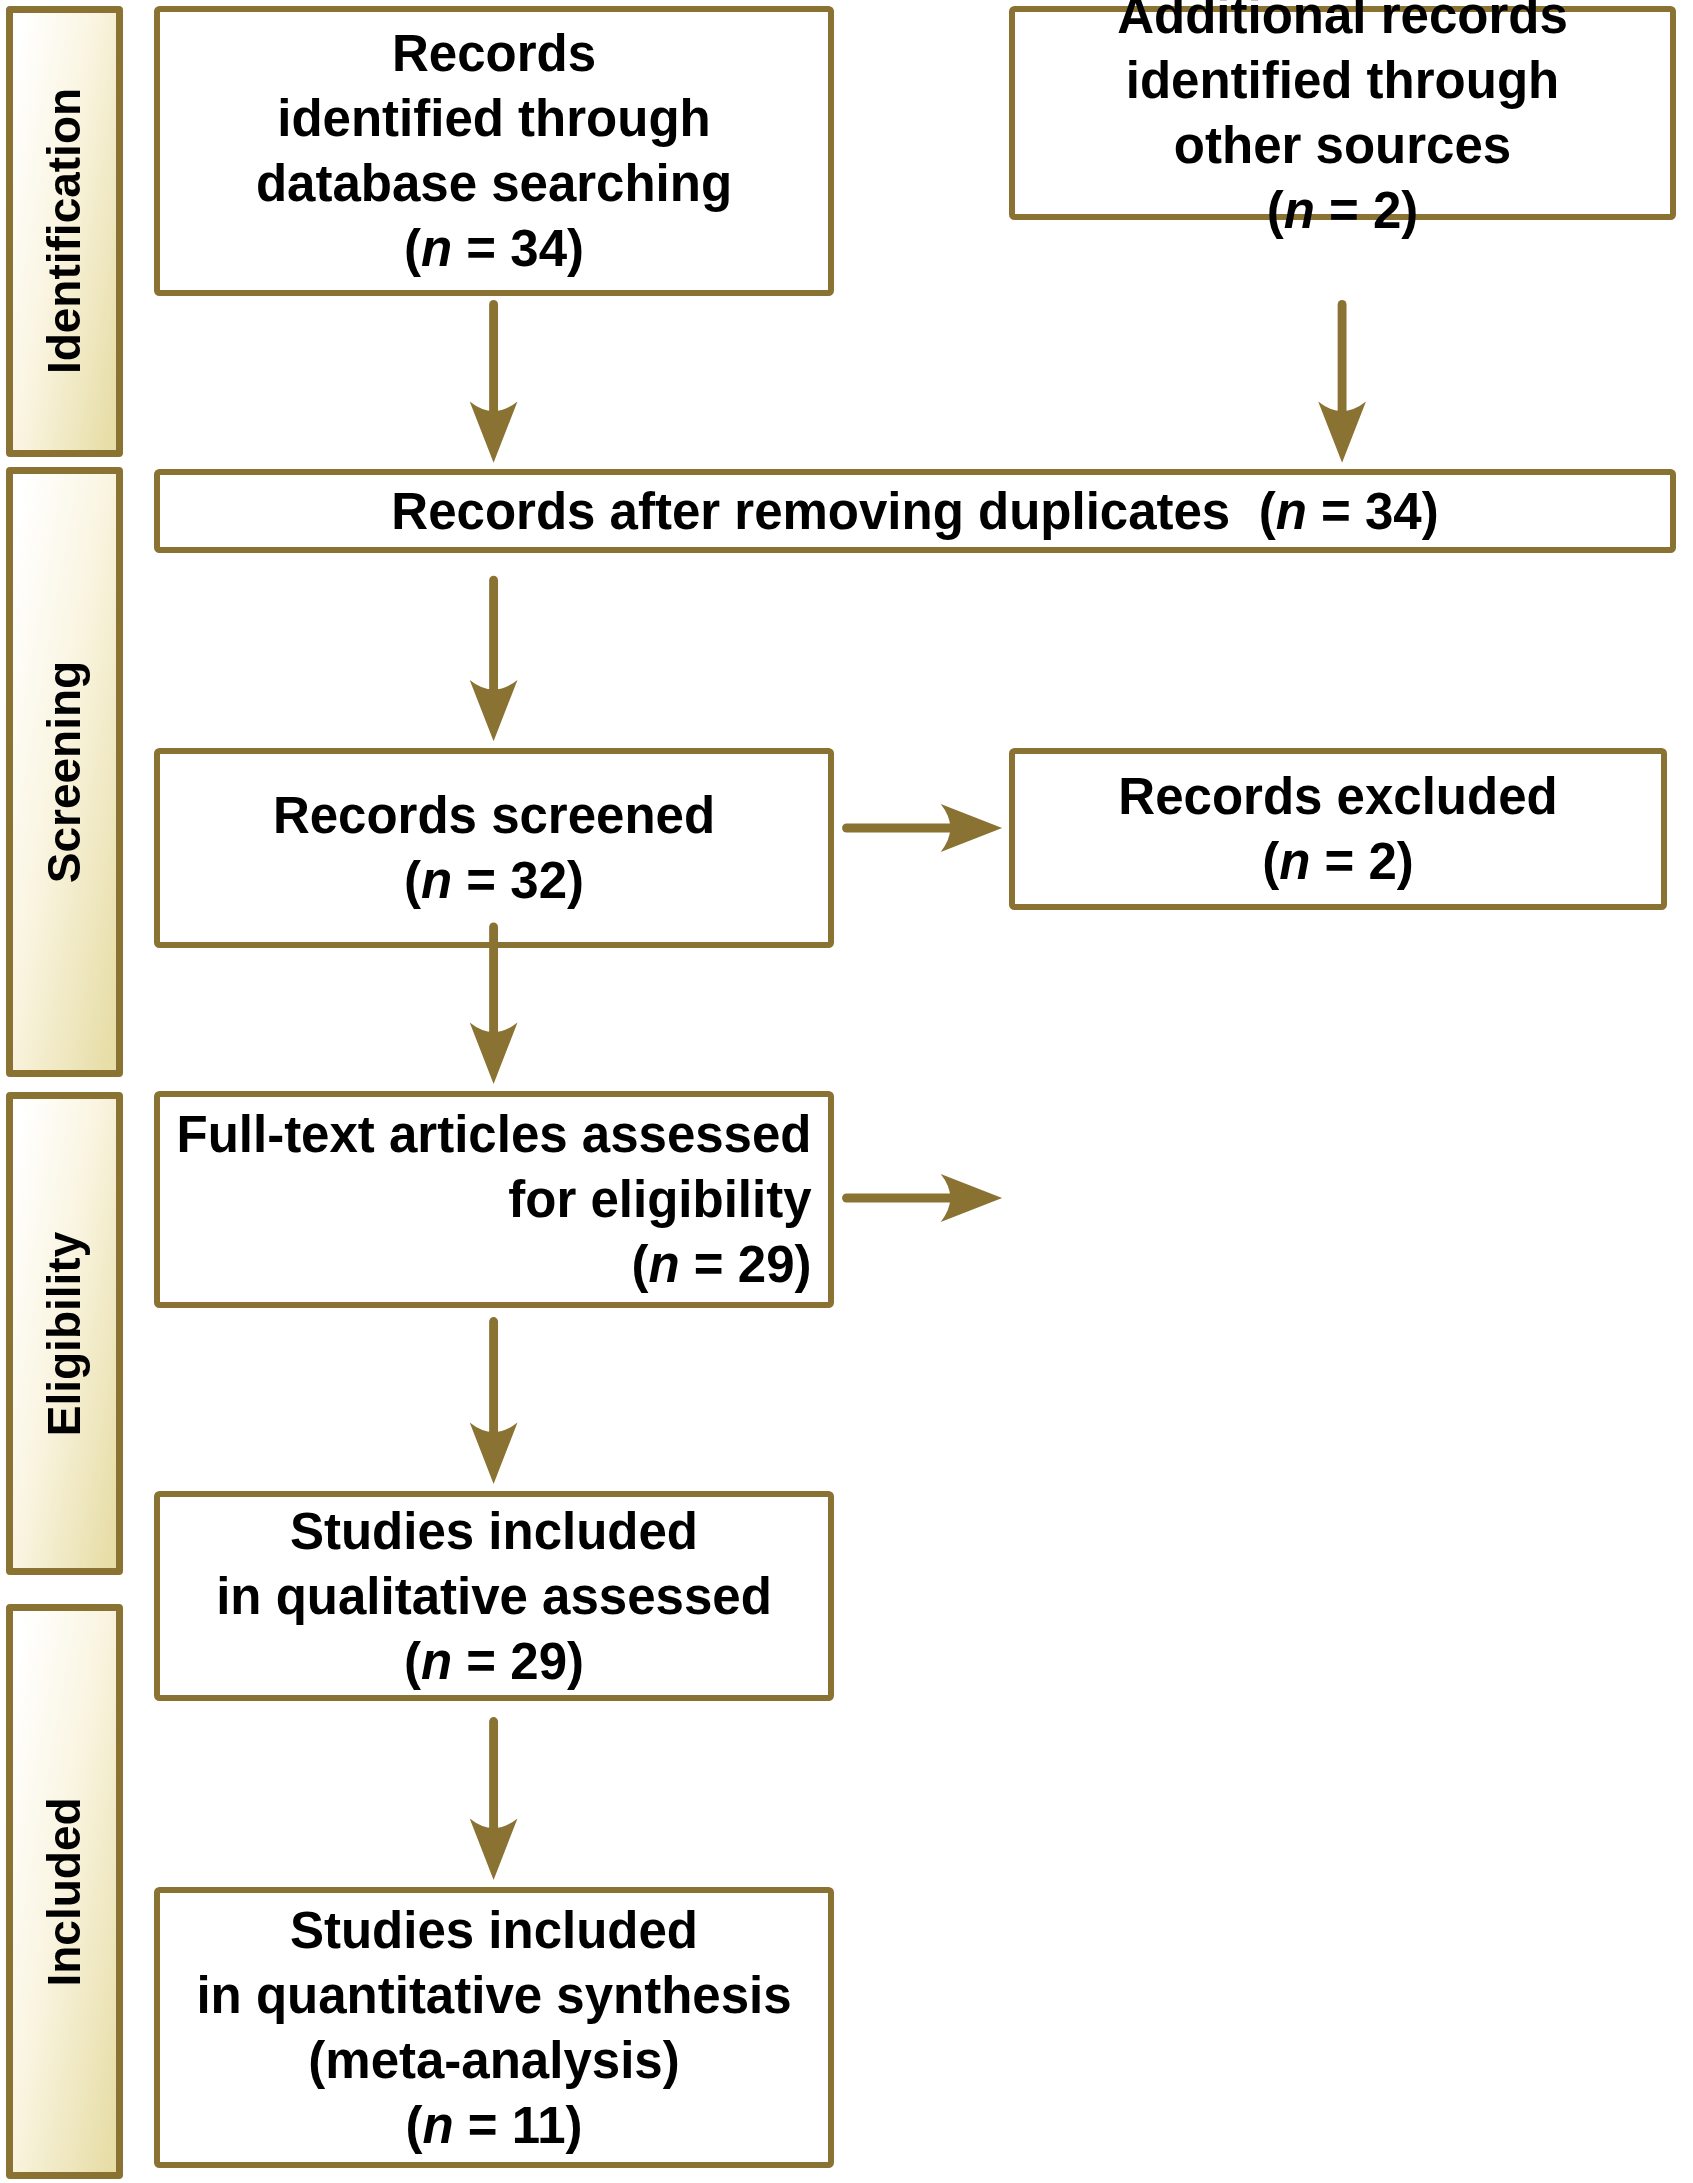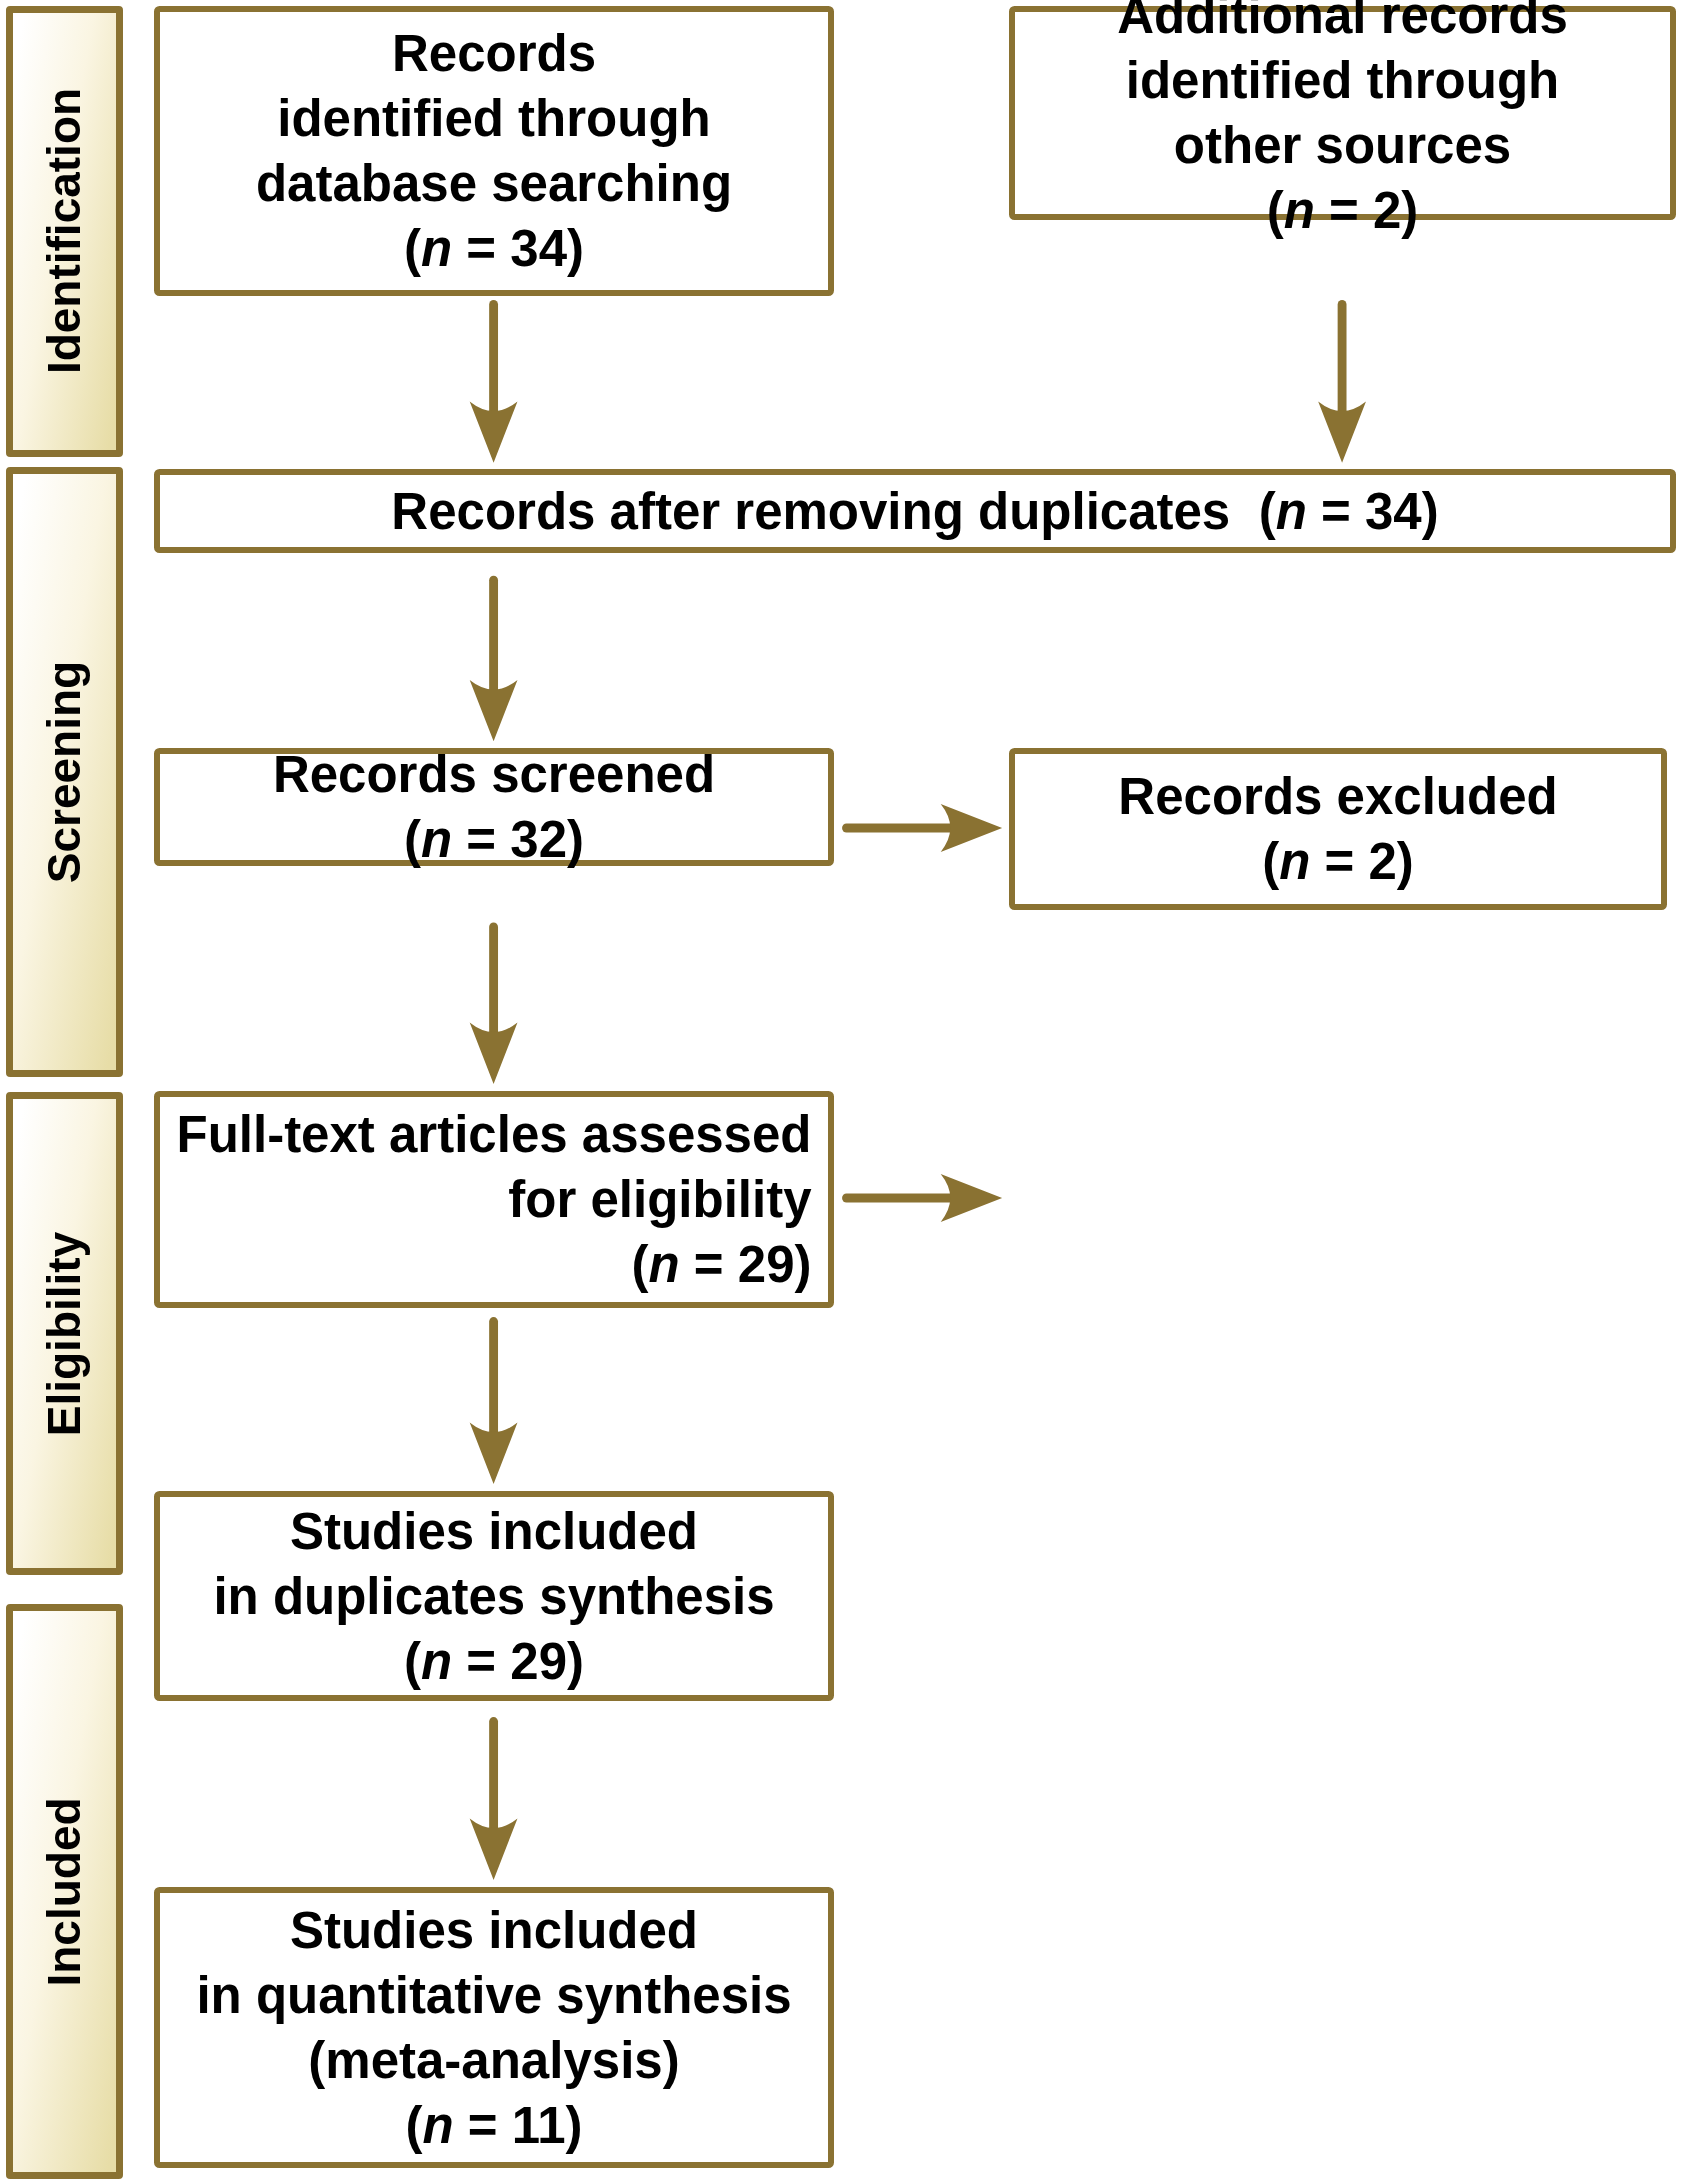--- a/index.html
+++ b/index.html
@@ -49,21 +49,21 @@
     font-size:51px;line-height:65px;
     padding:2.7px 6.8px;
   }
   .box .tline{display:block;}
   .box .count{display:block;}
   .box.inline-count .tline{display:inline;}
   .box.inline-count .count{display:inline;margin-left:0.28em;}
   .b0{left:154px;top:5.5px;width:680px;height:290px;}
   .b1{left:1009px;top:5.5px;width:667px;height:214px;}
   .b2{left:154px;top:469px;width:1522px;height:84px;}
-  .b3{left:154px;top:748px;width:680px;height:118px;justify-content:center;}
+  .b3{left:154px;top:748px;width:680px;height:200px;justify-content:center;}
   .b4{left:1009px;top:748px;width:658px;height:162px;}
   .b5{left:154px;top:1091px;width:680px;height:217px;text-align:right;}
   .b6{left:1009px;top:1091px;width:667px;height:217px;}
   .b7{left:154px;top:1491px;width:680px;height:210px;}
   .b8{left:154px;top:1887px;width:680px;height:281px;}
   
   .arrows{
     position:absolute;left:0;top:0;
     width:1693px;height:2183px;
     color:var(--gold);
@@ -128,21 +128,21 @@
   <div class="box b5">
     <div class="box-text">
       <span><div class="tline">Full-text articles assessed</div><div class="tline">for eligibility</div></span>
       <div class="count">(<i>n</i> = 29)</div>
     </div>
   </div>
 
 
   <div class="box b7">
     <div class="box-text">
-      <span><div class="tline">Studies included</div><div class="tline">in duplicates synthesis</div></span>
+      <span><div class="tline">Studies included</div><div class="tline">in qualitative assessed</div></span>
       <div class="count">(<i>n</i> = 29)</div>
     </div>
   </div>
 
   <div class="box b8">
     <div class="box-text">
       <span><div class="tline">Studies included</div><div class="tline">in quantitative synthesis</div><div class="tline">(meta-analysis)</div></span>
       <div class="count">(<i>n</i> = 11)</div>
     </div>
   </div>

